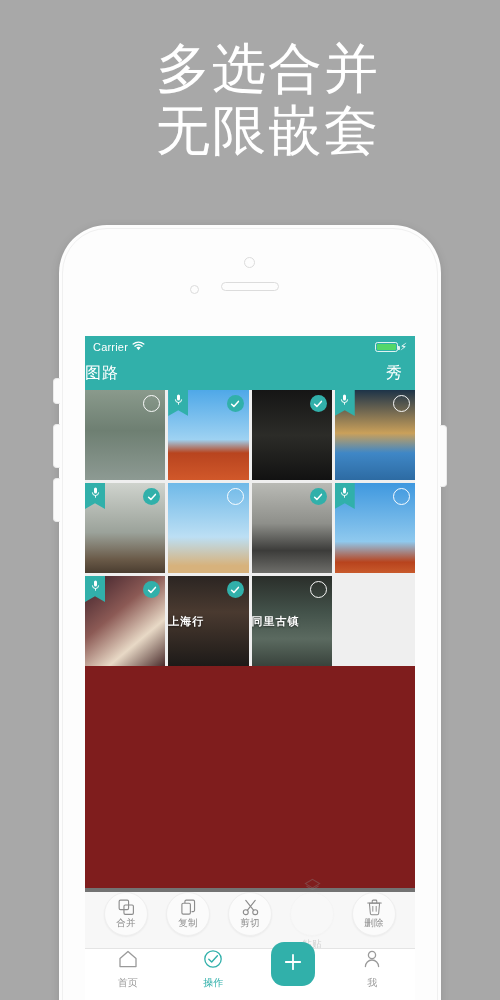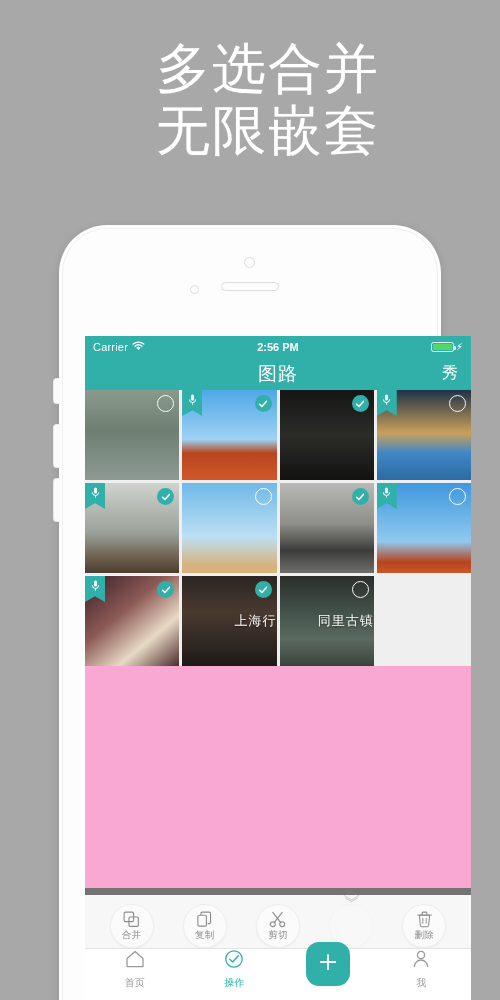--- a/index.html
+++ b/index.html
@@ -62,22 +62,22 @@
   .btn-volup  { left:53px; top:424px; width:7px; height:44px;
                 border-radius:4px 0 0 4px; border-right:none; }
   .btn-voldn  { left:53px; top:478px; width:7px; height:44px;
                 border-radius:4px 0 0 4px; border-right:none; }
   .btn-power  { left:440px; top:425px; width:7px; height:62px;
                 border-radius:0 4px 4px 0; border-left:none; }
 
   
   .screen {
     position:absolute; left:85px; top:336px;
-    width:386px; height:664px;
-    background:#f9a8d4; overflow:hidden;
+    width:330px; height:664px;
+    background:#7f1d1d; overflow:hidden;
   }
 
   
   .statusbar {
     height:21px; background:#31b0aa; color:#ffffff;
     display:flex; align-items:center; position:relative;
     font-size:11px; padding:0 8px;
   }
   .sb-left { display:flex; align-items:center; gap:4px; }
   .sb-carrier { font-size:11px; letter-spacing:.2px; }
@@ -99,39 +99,39 @@
     background:rgba(255,255,255,.85); border-radius:0 1px 1px 0;
   }
   .bolt { font-size:10px; line-height:10px; }
 
   
   .navbar {
     height:33px; background:#31b0aa; color:#ffffff;
     display:flex; align-items:center; position:relative; padding:0 12px;
   }
   .nav-title {
-    position:absolute; left:0; right:0; text-align:center;
-    font-size:19px; letter-spacing:1px;
+    position:absolute; left:0; right:0; text-align:left;
+    font-size:16px; letter-spacing:1px;
   }
   .nav-right { margin-left:auto; font-size:16px; z-index:2; letter-spacing:1px; }
 
   
   .grid {
     display:grid; grid-template-columns:repeat(4,1fr);
     gap:3px; padding:0; background:#efefef;
   }
   .cell {
     position:relative; height:90px; overflow:hidden; background:#666;
   }
   .cell .photo { position:absolute; inset:0; }
   .cell-label {
     position:absolute; left:0; right:0; top:50%;
     transform:translateY(-50%);
-    text-align:right; color:#fff; font-size:13px;
-    font-weight:normal; letter-spacing:1px;
+    text-align:left; color:#fff; font-size:11px;
+    font-weight:bold; letter-spacing:1px;
     text-shadow:0 1px 2px rgba(0,0,0,.55);
   }
 
   
   .mic-badge {
     position:absolute; left:0; top:0; width:20px; height:26px;
     background:#31b0aa;
     clip-path:polygon(0 0,100% 0,100% 100%,50% 78%,0 100%);
     display:flex; justify-content:center; padding-top:4px;
   }
@@ -142,23 +142,23 @@
     position:absolute; right:5px; top:5px;
     width:17px; height:17px; border-radius:50%;
   }
   .mark.on { background:#31b0aa; display:flex; align-items:center; justify-content:center; }
   .mark.off { border:1.5px solid rgba(255,255,255,.95); background:transparent; }
 
   
   .actionbar {
     position:absolute; left:0; right:0; bottom:52px; height:60px;
     background:#f7f7f7;
-    display:flex; align-items:flex-end; justify-content:space-around;
+    display:flex; align-items:flex-start; justify-content:space-around;
     padding:0 10px;
-    border-top:7px solid #737373;
+    border-top:4px solid #737373;
   }
   .act {
     width:44px; height:44px; border-radius:50%;
     background:#fbfbfb; border:1px solid #efefef;
     display:flex; flex-direction:column; align-items:center; justify-content:center;
     gap:1px;
     box-shadow:0 1px 2px rgba(0,0,0,.05);
   }
   .act .act-label { font-size:9.5px; color:#8c8c8c; letter-spacing:.3px; }
   .act.disabled { opacity:.35;gap:44px; }
@@ -207,21 +207,20 @@
     <div class="sb-left">
       <span class="sb-carrier">Carrier</span>
       <span class="sb-wifi">
         <svg width="13" height="10" viewBox="0 0 13 10">
           <path d="M6.5 9.3 L4.3 6.6 a3.6 3.6 0 0 1 4.4 0 Z" fill="#fff"></path>
           <path d="M2.9 5.2 a5.8 5.8 0 0 1 7.2 0" stroke="#fff" stroke-width="1.3" fill="none" stroke-linecap="round"></path>
           <path d="M1.2 3.1 a8.6 8.6 0 0 1 10.6 0" stroke="#fff" stroke-width="1.3" fill="none" stroke-linecap="round"></path>
         </svg>
       </span>
     </div>
-    <div class="sb-time">2:56 PM</div>
     <div class="sb-right">
       <div class="battery-shell">
         <div class="battery-fill"></div>
         <div class="battery-nub"></div>
       </div>
       <span class="bolt">⚡</span>
     </div>
   </div>
 
   <div class="navbar">

